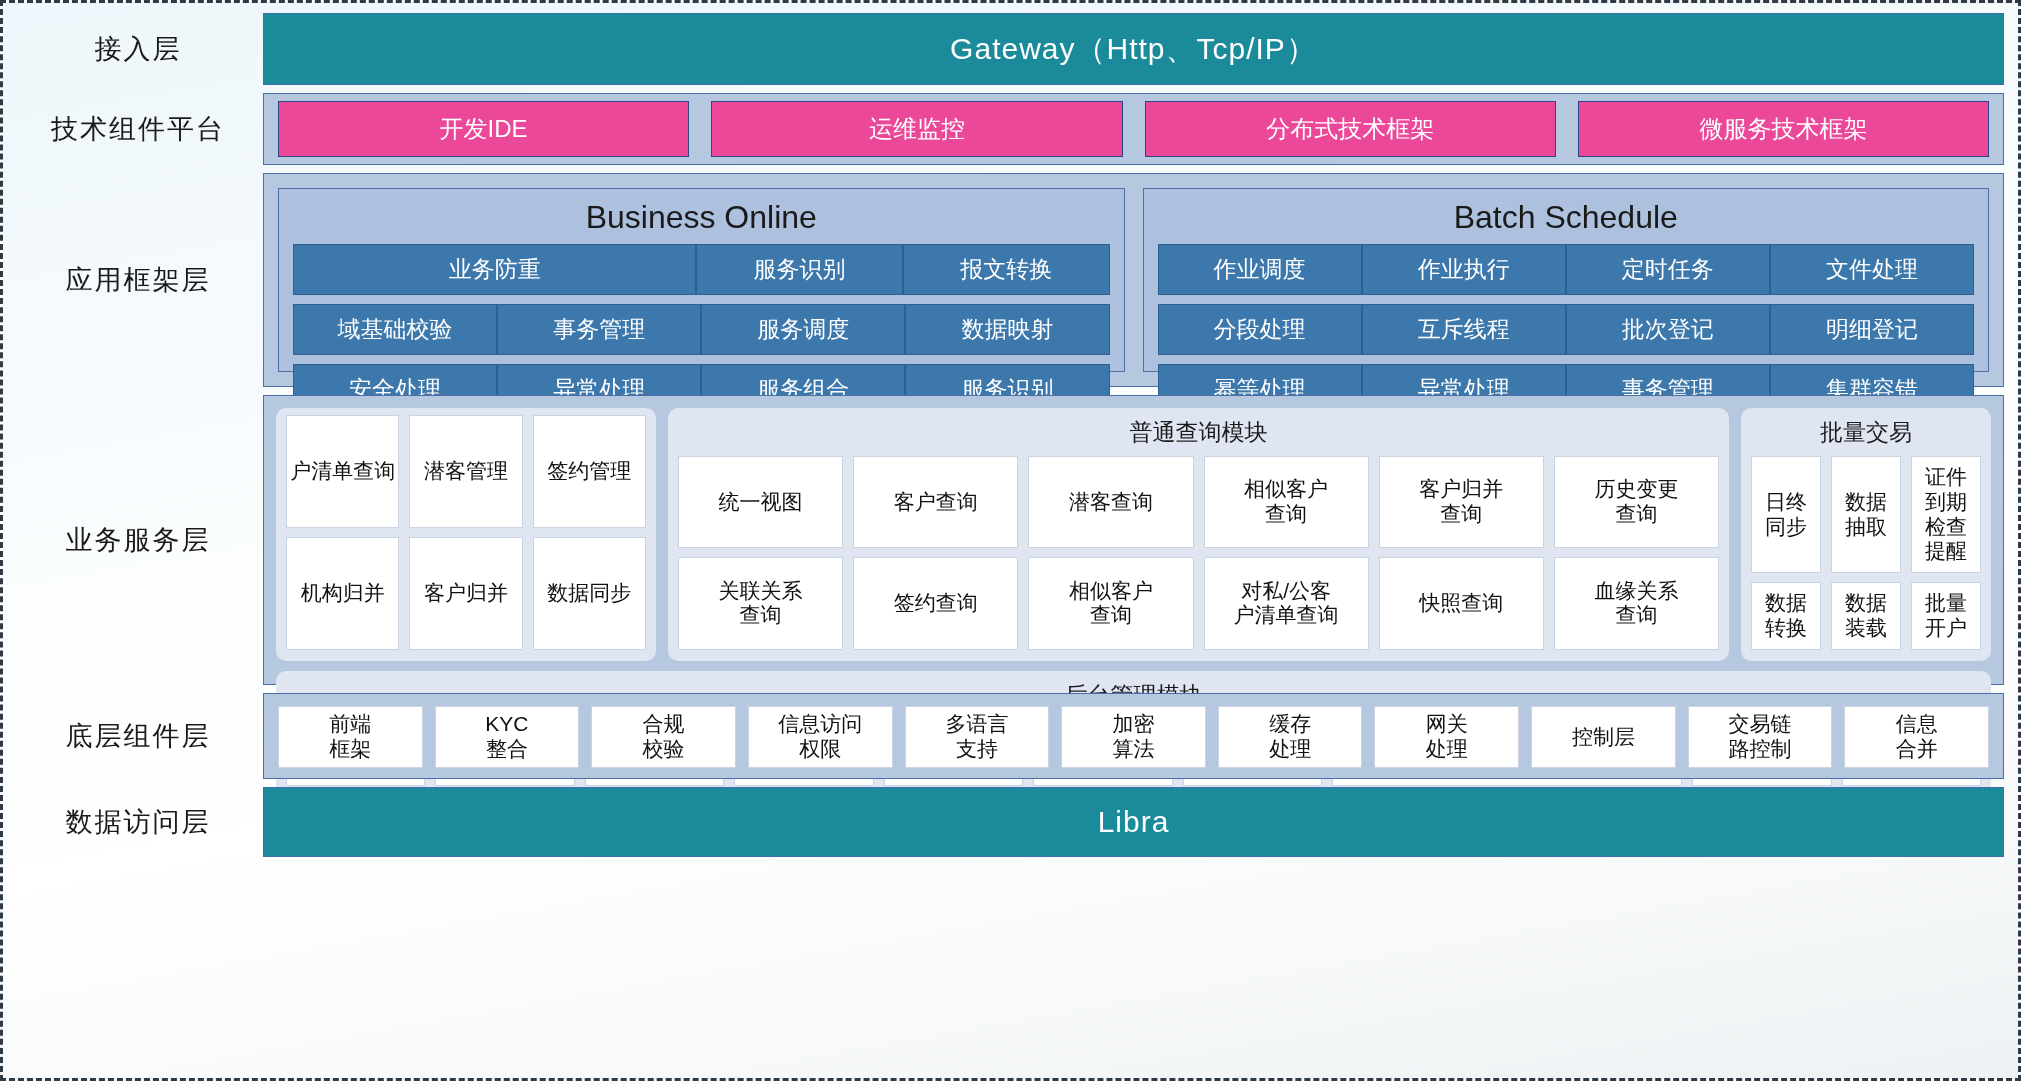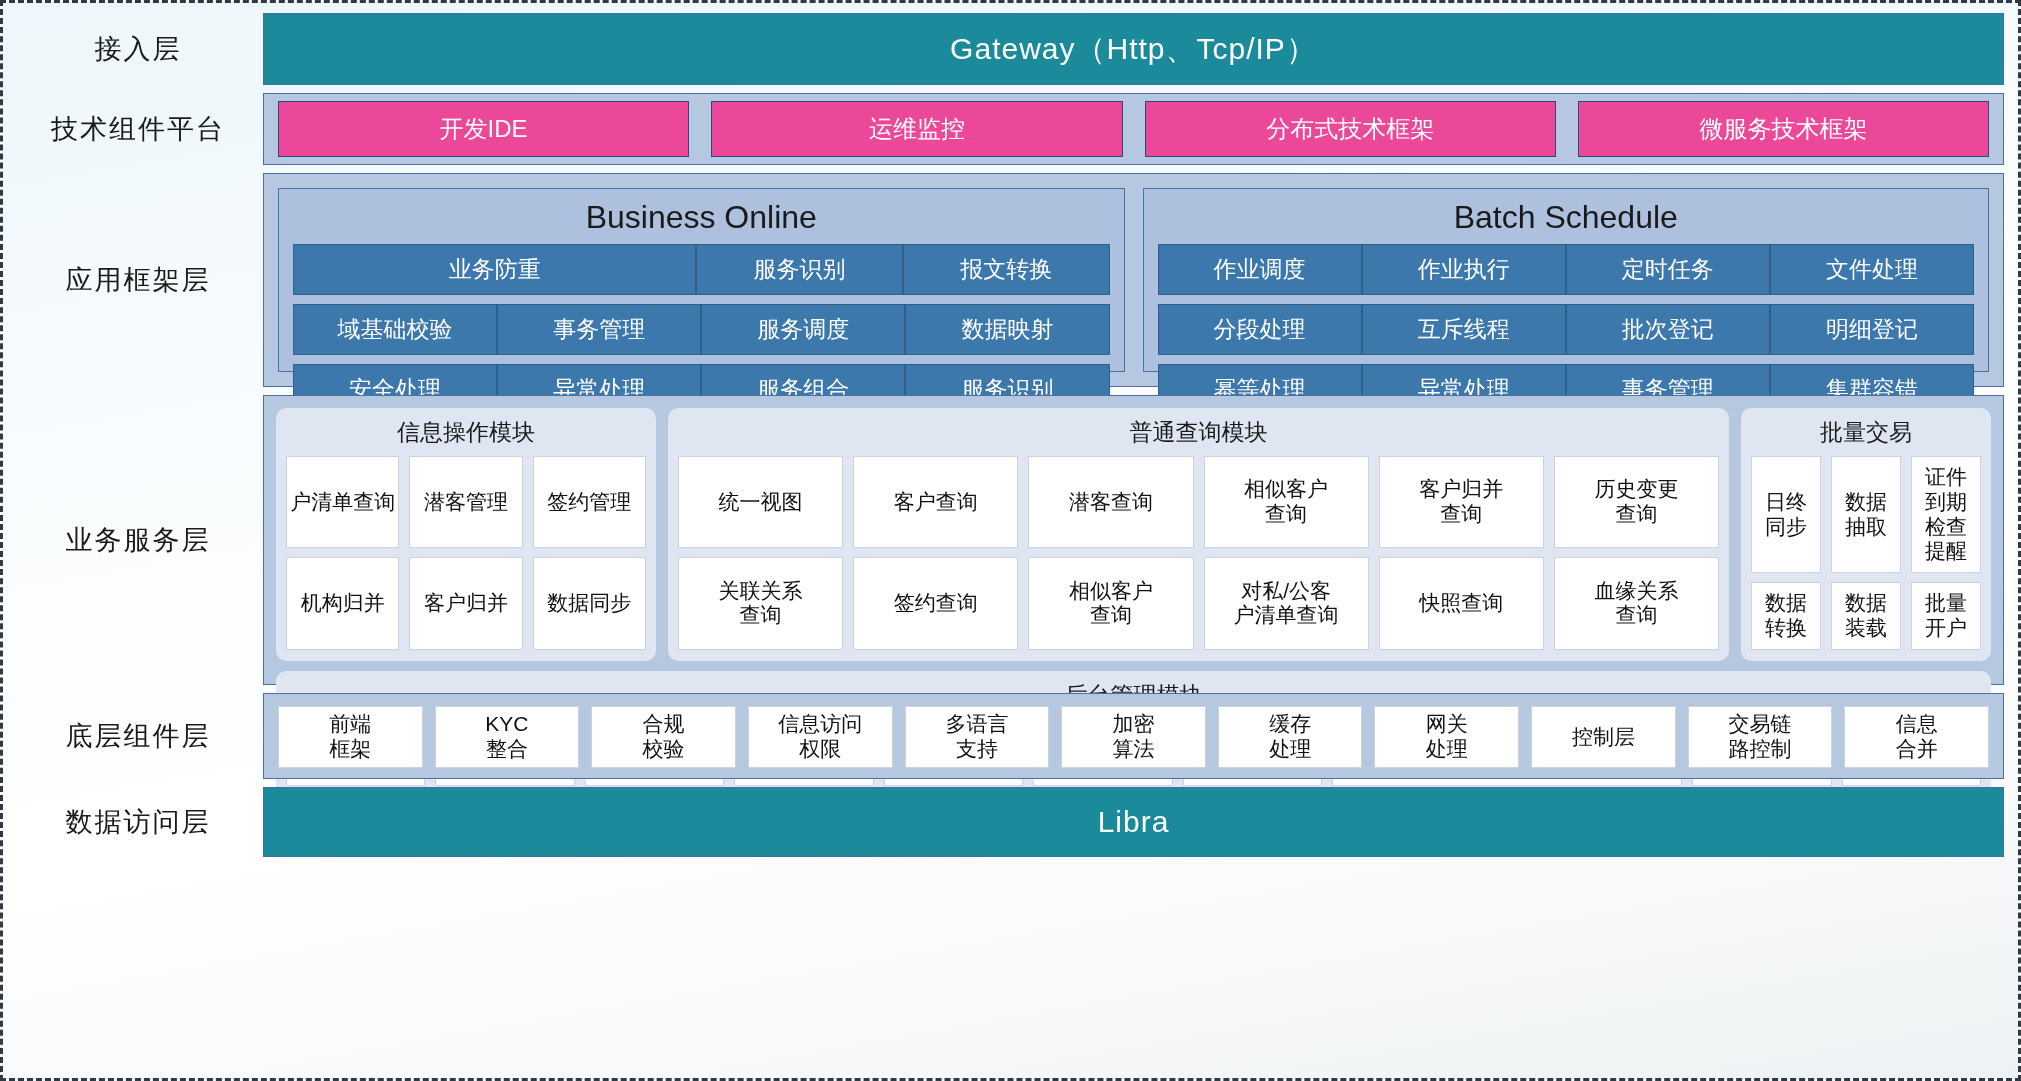--- a/index.html
+++ b/index.html
@@ -242,21 +242,20 @@
         </div>
     </div>
   </div>
 
   <div class="row r-service">
     <div class="layer-label">业务服务层</div>
     <div class="layer-body">
       <div class="panel-service">
         <div class="service-top" id="service-top">
             <div class="mod-box mod-info">
-              <div class="mod-title">信息操作模块</div>
               <div class="mod-grid">
                 <div class="mod-line">
                   <div class="cell-white">户清单查询</div>
                   <div class="cell-white">潜客管理</div>
                   <div class="cell-white">签约管理</div>
                 </div>
                 <div class="mod-line">
                   <div class="cell-white">机构归并</div>
                   <div class="cell-white">客户归并</div>
                   <div class="cell-white">数据同步</div>

